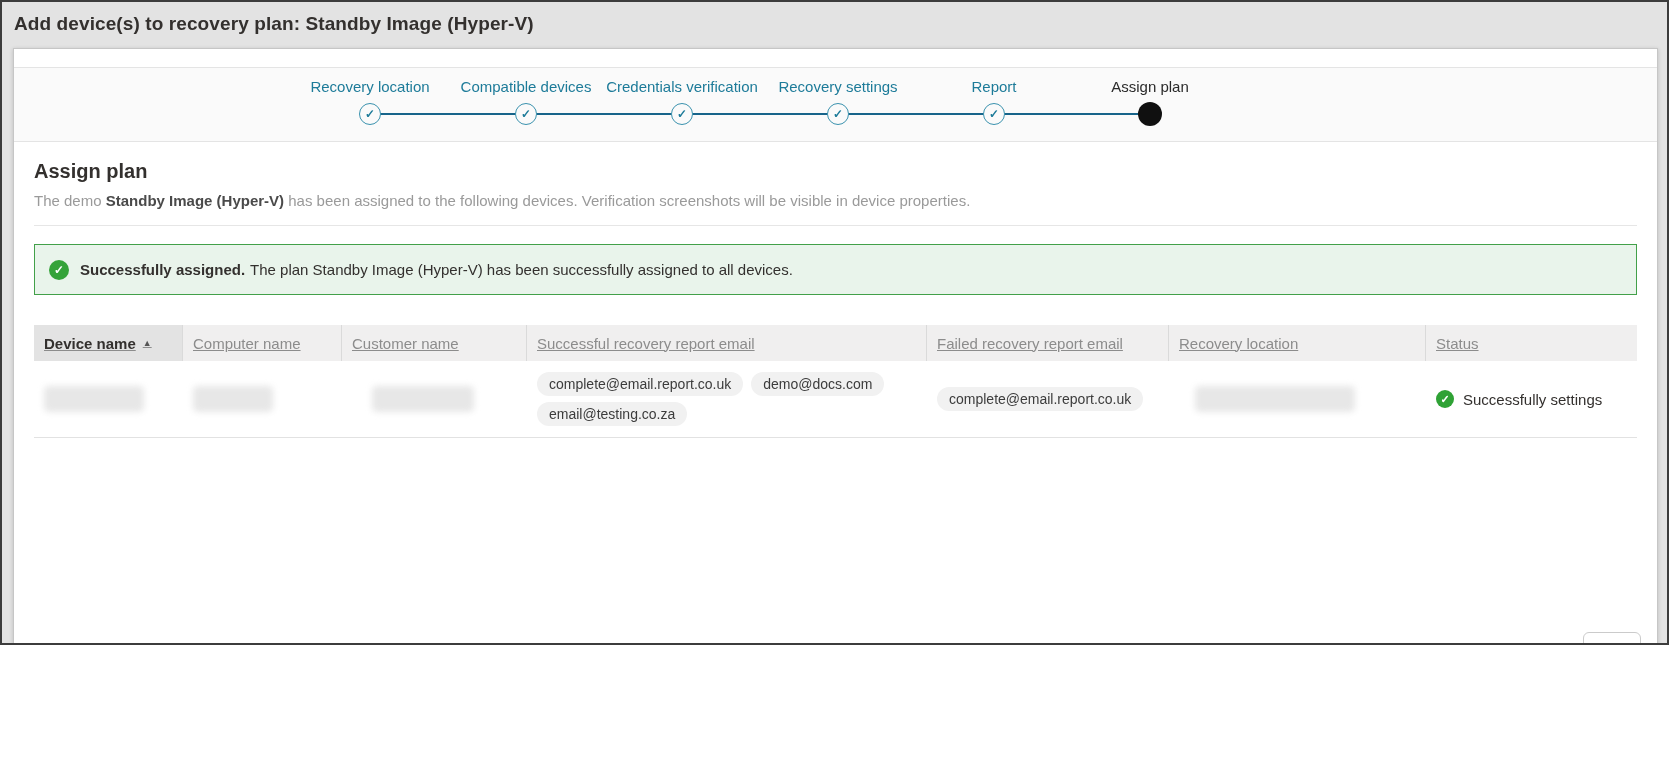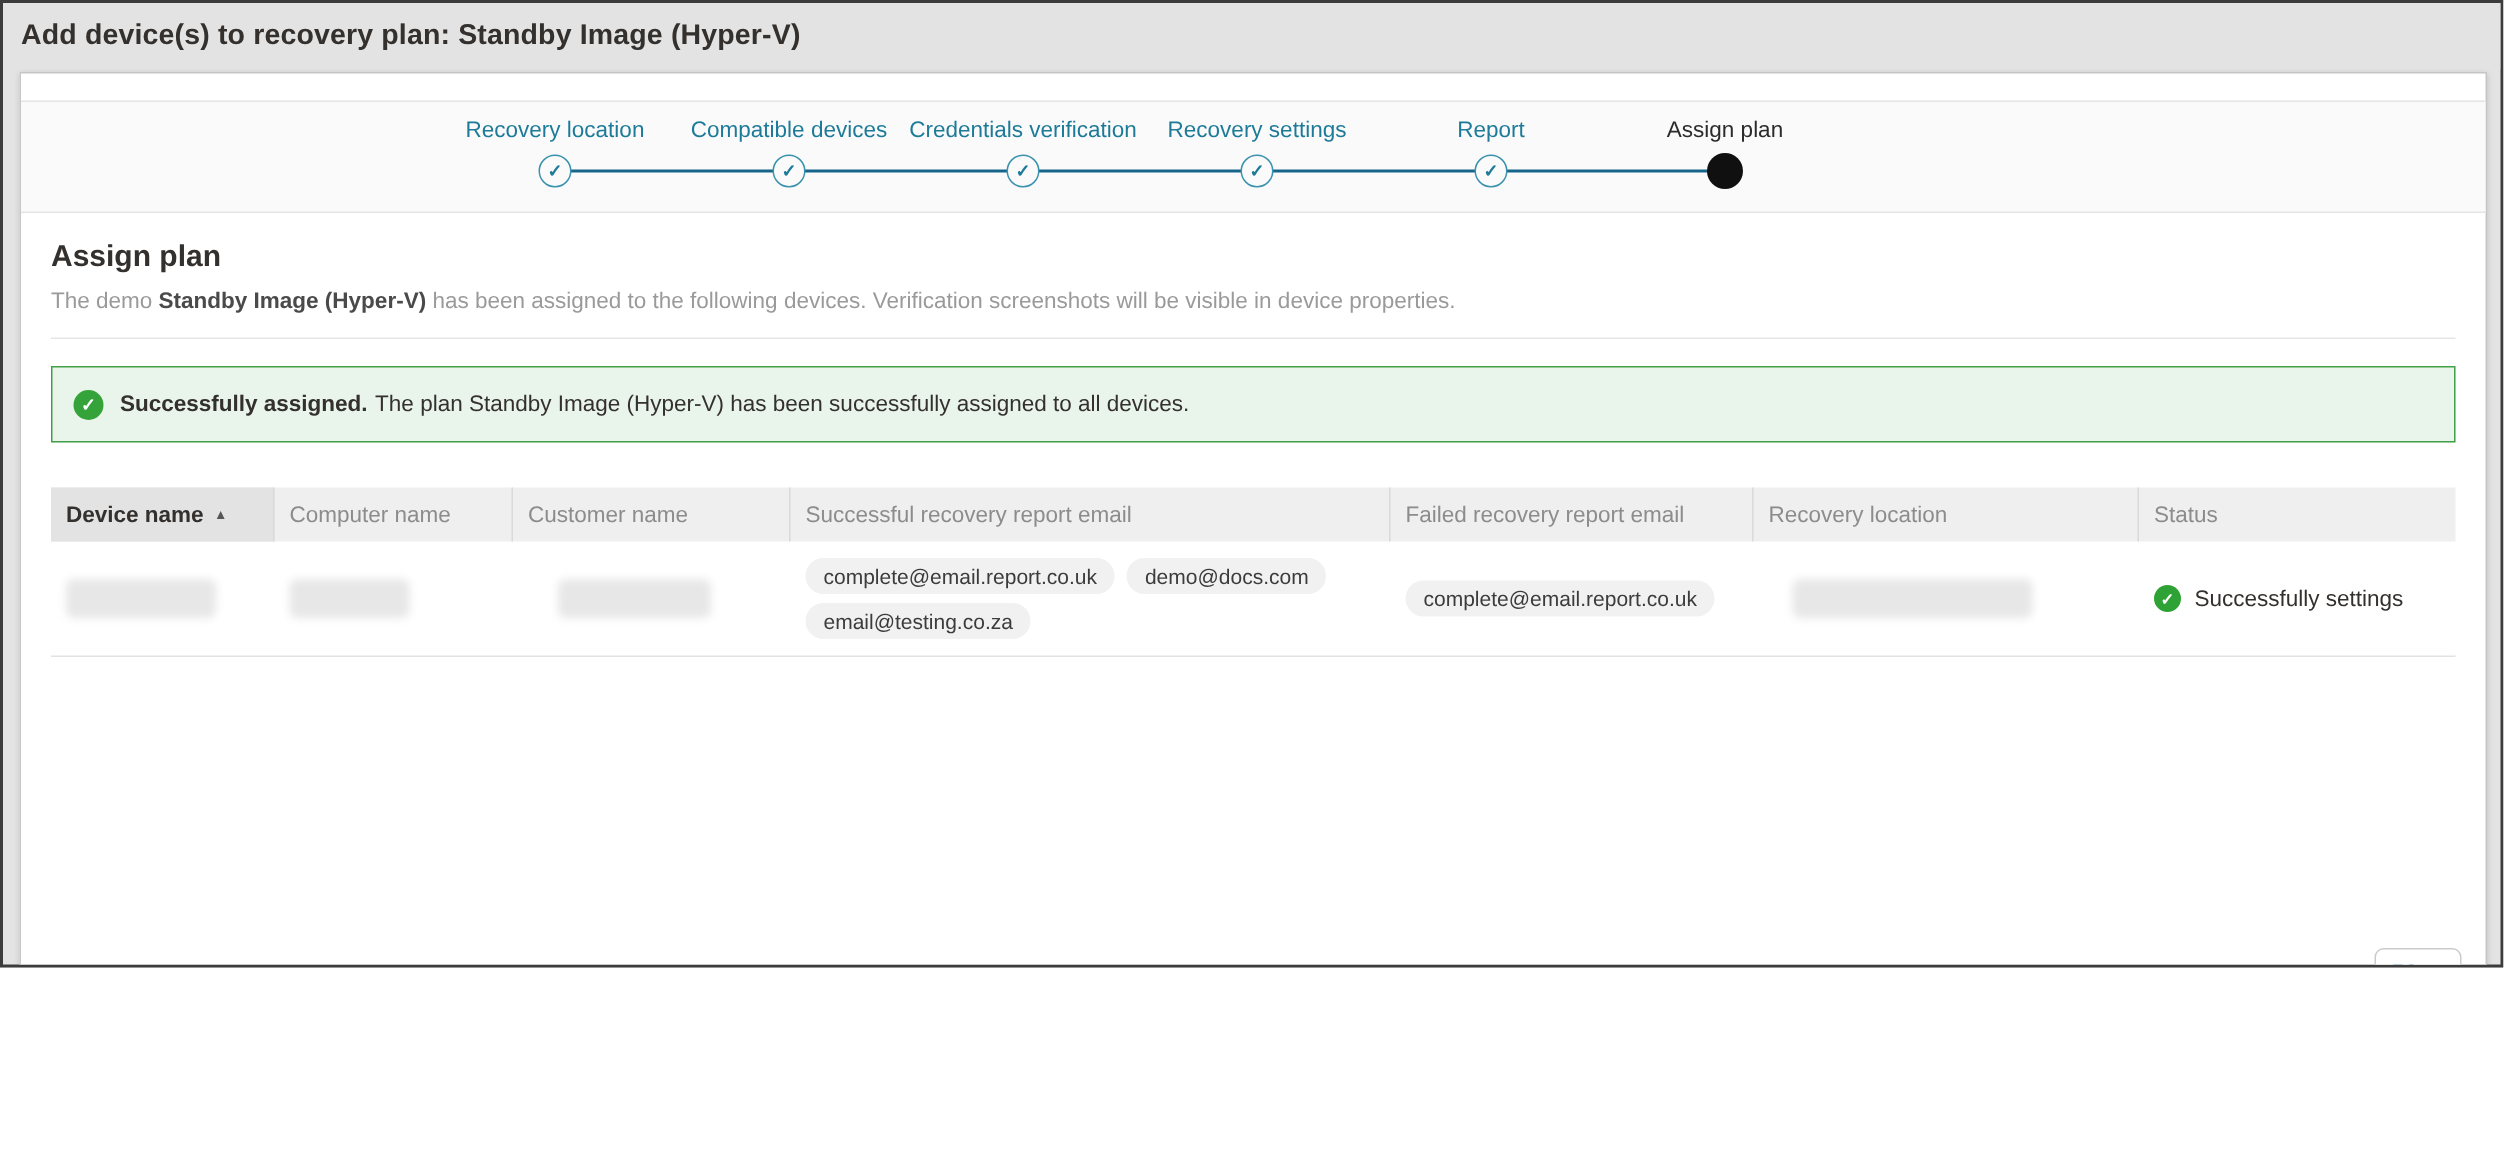--- a/index.html
+++ b/index.html
@@ -44,21 +44,21 @@
 
   .alert { margin-top:18px; height:51px; border:1px solid #42a049; background:#e9f4eb;
     display:flex; align-items:center; padding:0 14px; font-size:15px; color:#33302e; }
   .alert b { margin-right:5px; }
   .check-badge { width:20px; height:20px; border-radius:50%; background:#34a339; color:#fff;
     font-size:12px; font-weight:bold; display:inline-flex; align-items:center; justify-content:center;
     flex:0 0 auto; margin-right:11px; }
 
   
   .table { margin-top:30px; width:100%; font-size:15px; }
-  .thead { display:flex; height:36px; background:#f0efef; color:#8c8c8c; }
+  .thead { display:flex; height:36px; background:#f0efef; color:#8c8c8c;text-decoration:underline; }
   .th { display:flex; align-items:center; padding:0 10px; border-right:1px solid #dadada;
     white-space:nowrap; overflow:hidden; }
   .th:last-child { border-right:none;align-items:center; }
   .th--sorted { background:#e3e3e3; color:#33302e; font-weight:bold; }
   .sort-arrow { font-size:9px; color:#555; margin-left:7px; }
   .c1 { flex:0 0 149px; } .c2 { flex:0 0 159px; } .c3 { flex:0 0 185px; }
   .c4 { flex:0 0 400px; } .c5 { flex:0 0 242px; } .c6 { flex:0 0 257px; }
   .c7 { flex:1 1 auto; }
   .trow { display:flex; min-height:68px; border-bottom:1px solid #e2e2e2; }
   .td { display:flex; align-items:center; padding:0 10px; }

